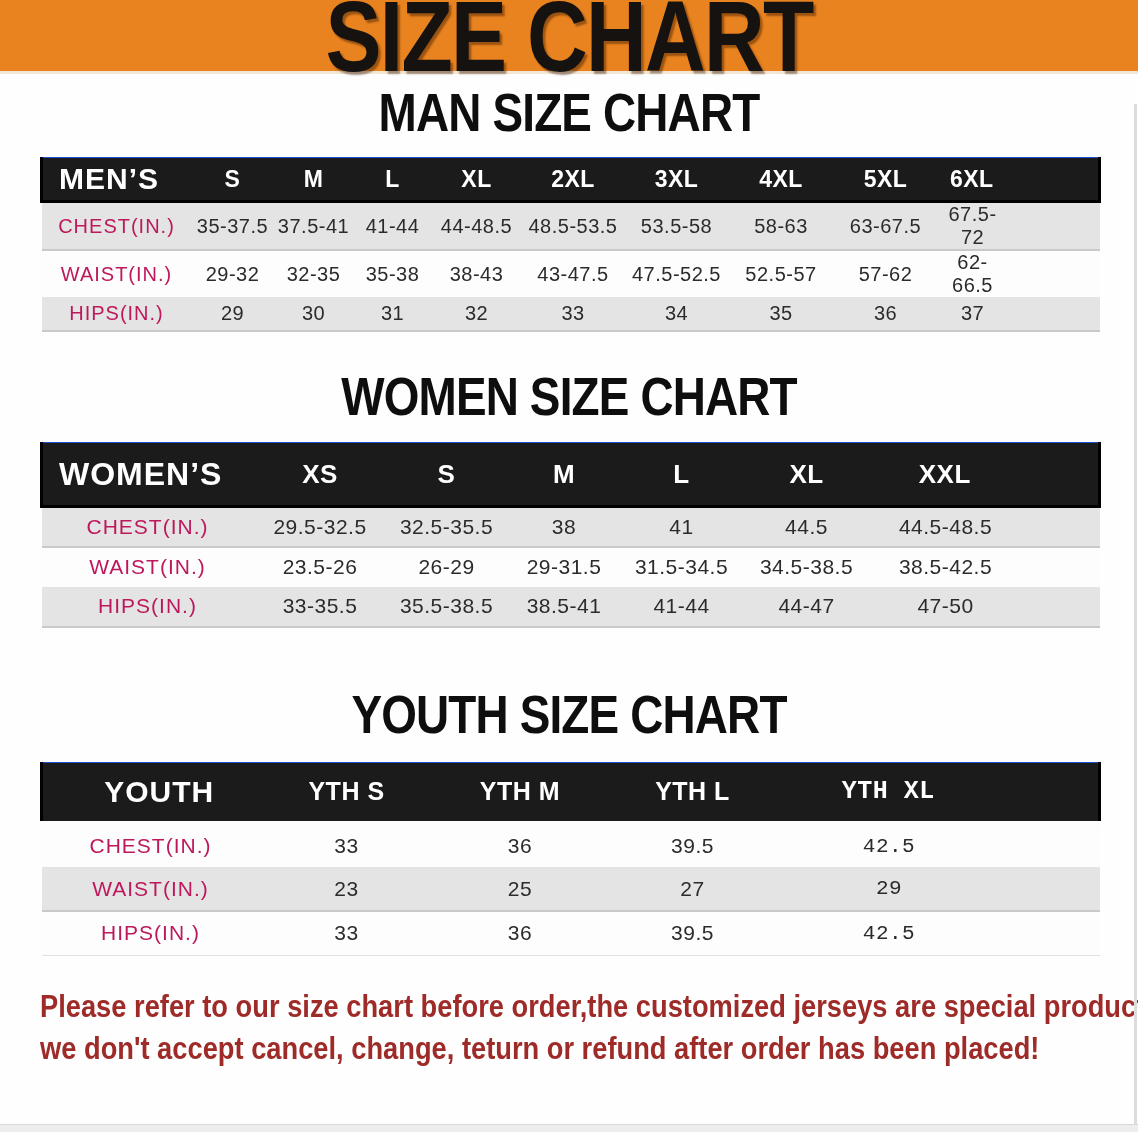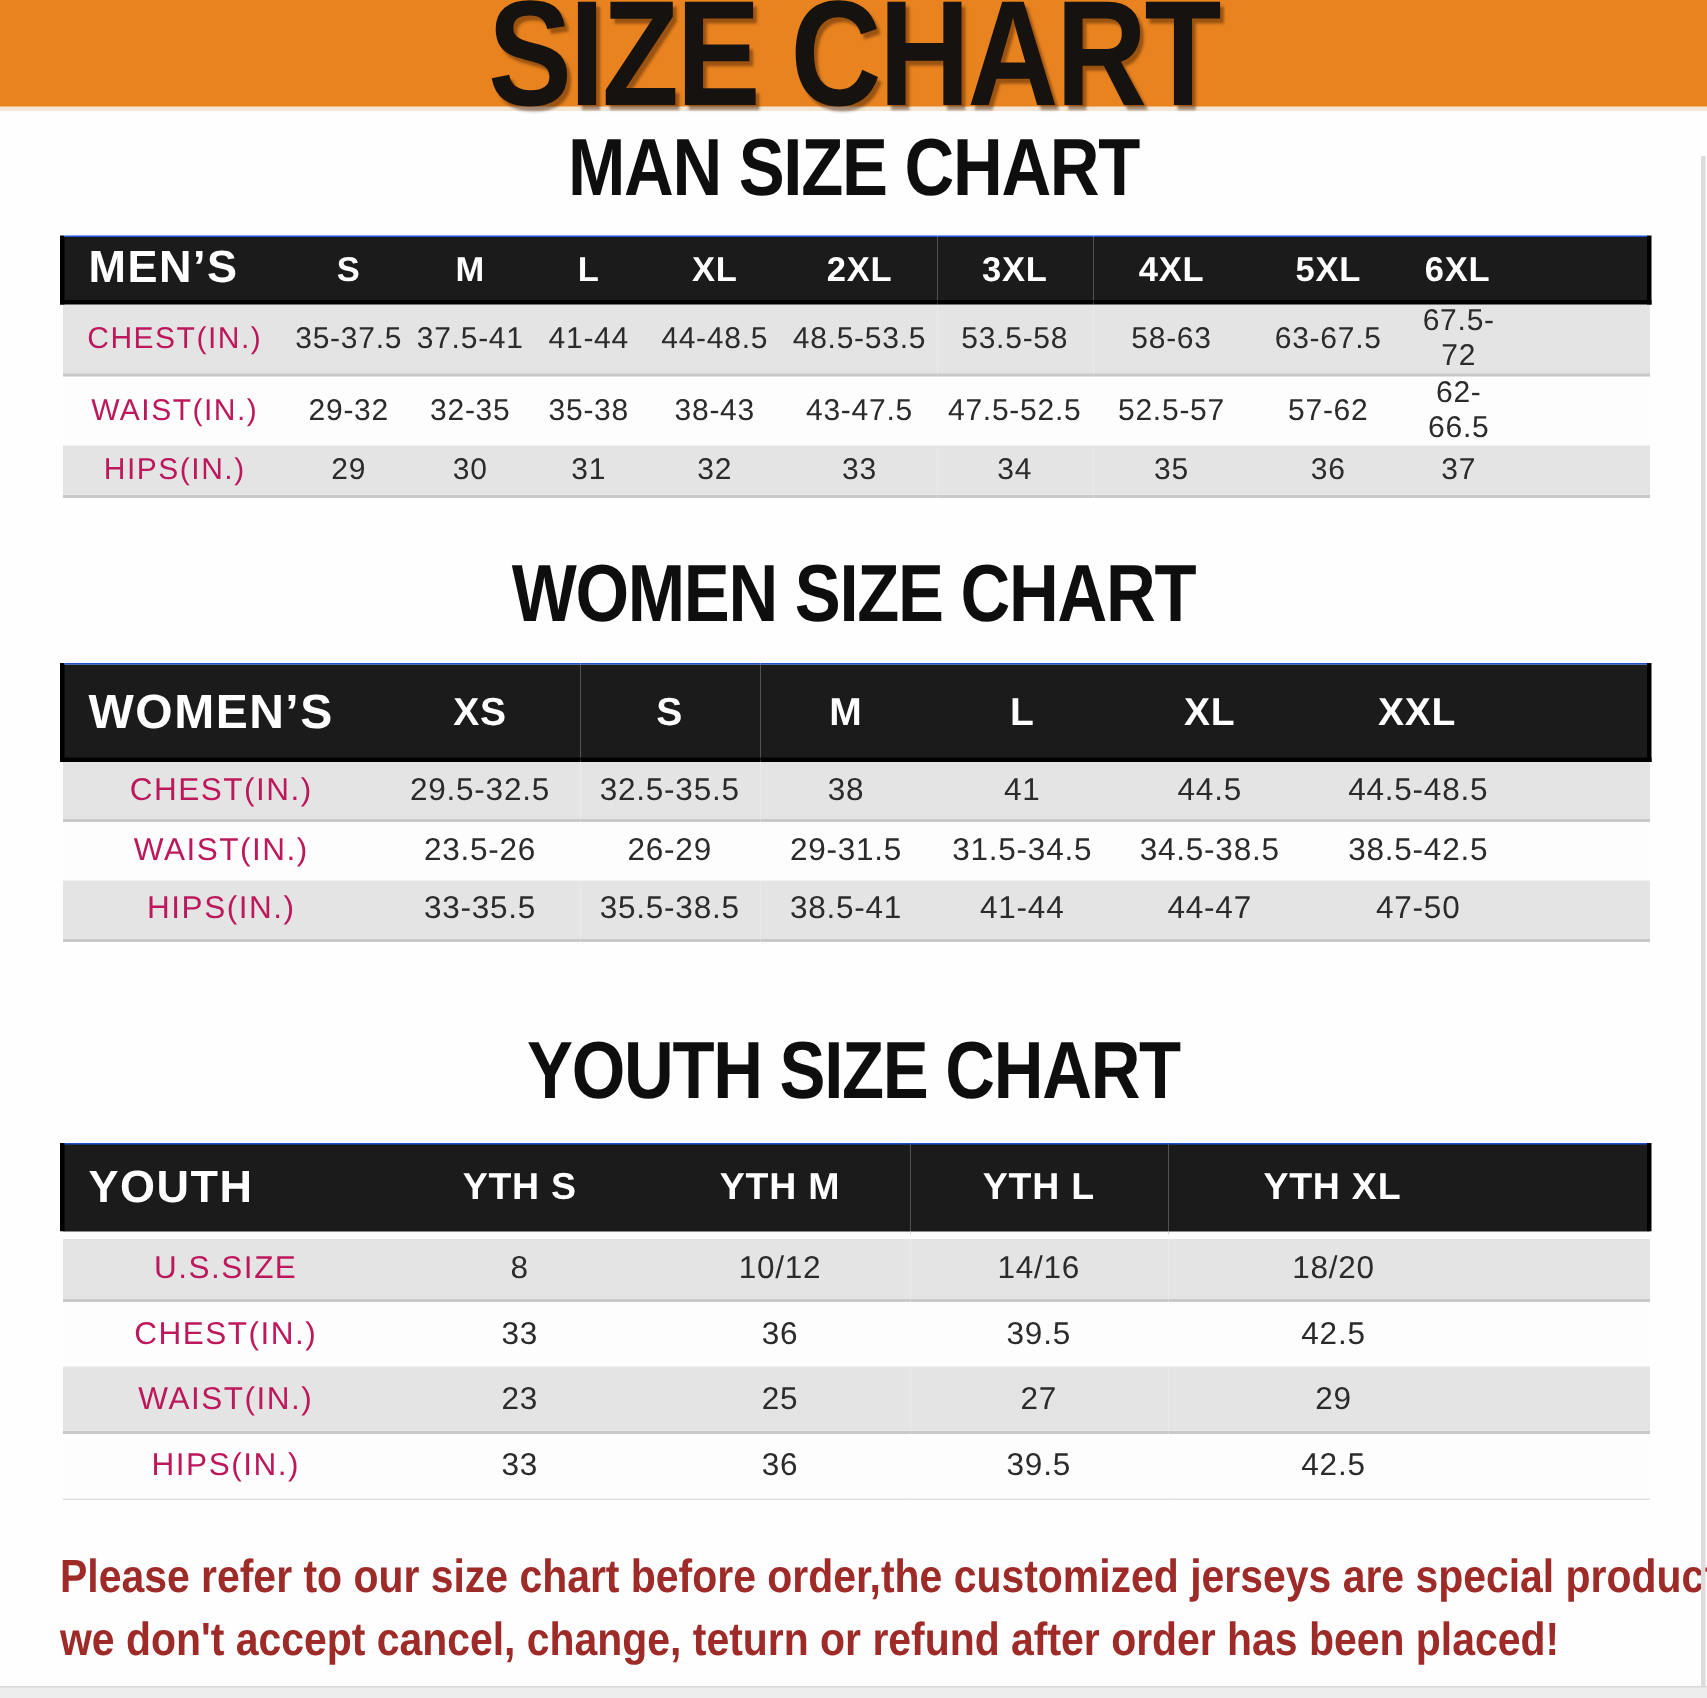--- a/index.html
+++ b/index.html
@@ -40,39 +40,39 @@
     background:var(--bar);color:#FFFFFF;text-align:center;vertical-align:middle;
     border-top:1px solid #1d4ed8;border-bottom:3px solid #000;
     font-weight:bold;letter-spacing:0.5px;
   }
   .size-table thead th:first-child{
     text-align:left;padding-left:16px;border-left:3px solid #000;
   }
   .size-table thead th:last-child{border-right:3px solid #000;}
   #mens-table thead th{height:44px;font-size:23px;}
   #womens-table thead th{height:64px;font-size:26px;}
-  #youth-table thead th{height:61px;font-size:25px;}
+  #youth-table thead th{height:61px;font-size:25px;text-align:center;}
   #mens-table thead th:first-child{font-size:30px;letter-spacing:1px;}
   #womens-table thead th:first-child{font-size:32px;letter-spacing:1px;}
   #youth-table thead th:first-child{font-size:30px;letter-spacing:1px;}
   .size-table td{
     text-align:center;vertical-align:middle;color:#2B2B2B;letter-spacing:0.5px;
   }
   #mens-table td{height:34px;font-size:20px;}
   #womens-table td{height:40px;font-size:21px;}
   #youth-table td{height:44px;font-size:21px;}
   .size-table td.row-label{color:#be185d;letter-spacing:1px;}
   tr.row-gray td{background:var(--row-gray);border-bottom:2px solid #C9C9C9;}
   tr.row-white td{background:var(--row-white);}
   .size-table tbody tr:first-child td{border-top:3px solid #FDFDFD;}
   #youth-table tbody tr:first-child td{border-top:5px solid #FDFDFD;}
   #youth-table tbody tr:last-child td{border-bottom:1px solid #E0E0E0;}
   #mens-table td:last-child,#mens-table th:last-child{padding-right:92px;}
   #womens-table td:last-child,#womens-table th:last-child{padding-right:80px;}
-  #youth-table td:last-child,#youth-table th:last-child{padding-right:100px;}
+  #youth-table td:last-child,#youth-table th:last-child{padding-right:100px;font-family:Liberation Mono, monospace;}
   .footer-note{
     margin:30px 0 0 40px;color:var(--footer-red);
     font-size:31px;font-weight:bold;line-height:42px;
     transform:scaleX(0.88);transform-origin:left center;white-space:nowrap;
   }
   .edge-right{
     position:absolute;top:104px;bottom:0;right:1px;width:3px;background:#DCDCDC;
   }
   .edge-bottom{
     position:absolute;left:0;right:0;bottom:0;height:8px;
@@ -225,27 +225,20 @@
     <thead>
       <tr>
         <th>YOUTH</th>
         <th>YTH S</th>
         <th>YTH M</th>
         <th>YTH L</th>
         <th>YTH XL</th>
       </tr>
     </thead>
     <tbody>
-      <tr class="row-gray">
-        <td class="row-label">U.S.SIZE</td>
-        <td>8</td>
-        <td>10/12</td>
-        <td>14/16</td>
-        <td>18/20</td>
-      </tr>
       <tr class="row-white">
         <td class="row-label">CHEST(IN.)</td>
         <td>33</td>
         <td>36</td>
         <td>39.5</td>
         <td>42.5</td>
       </tr>
       <tr class="row-gray">
         <td class="row-label">WAIST(IN.)</td>
         <td>23</td>

